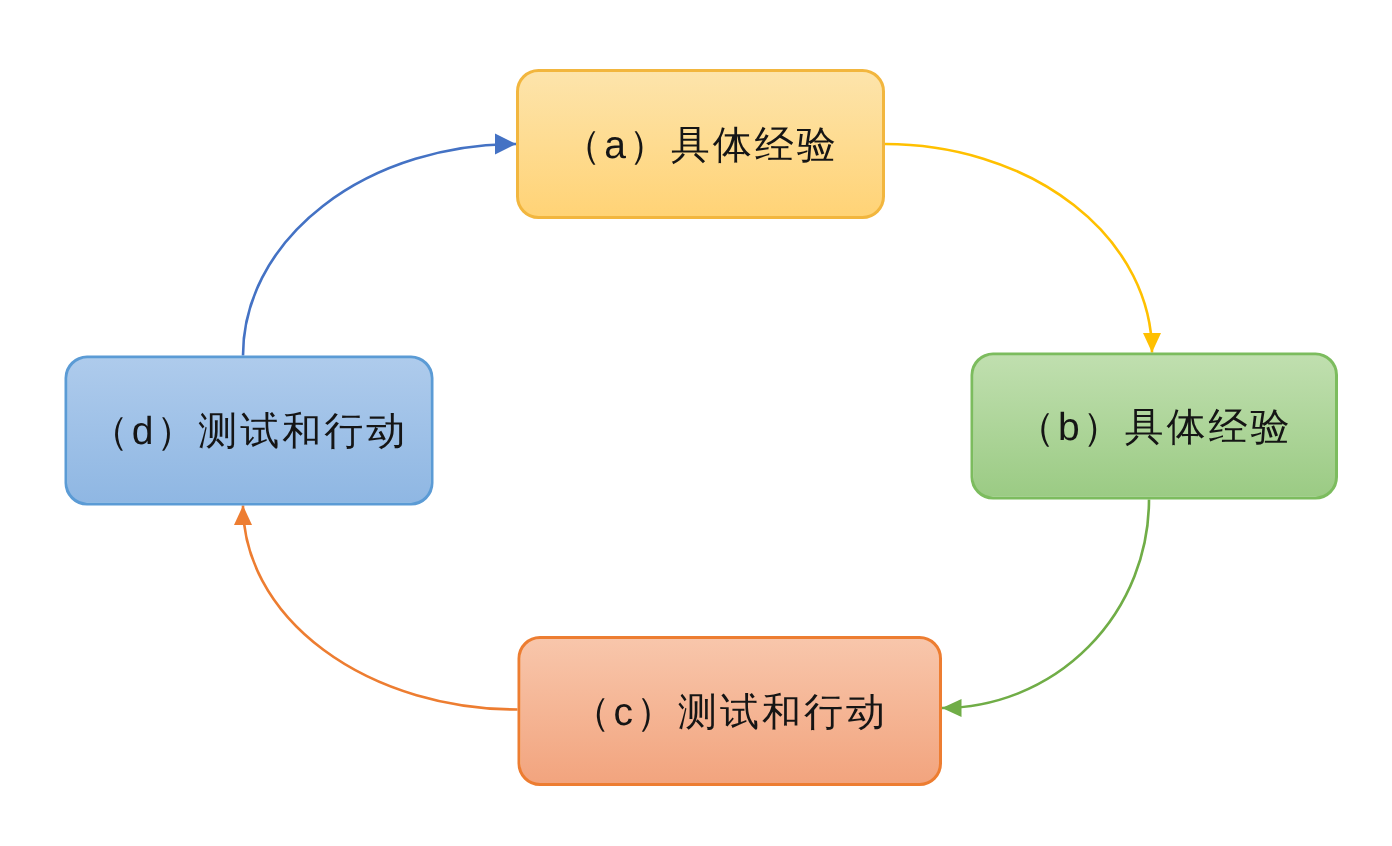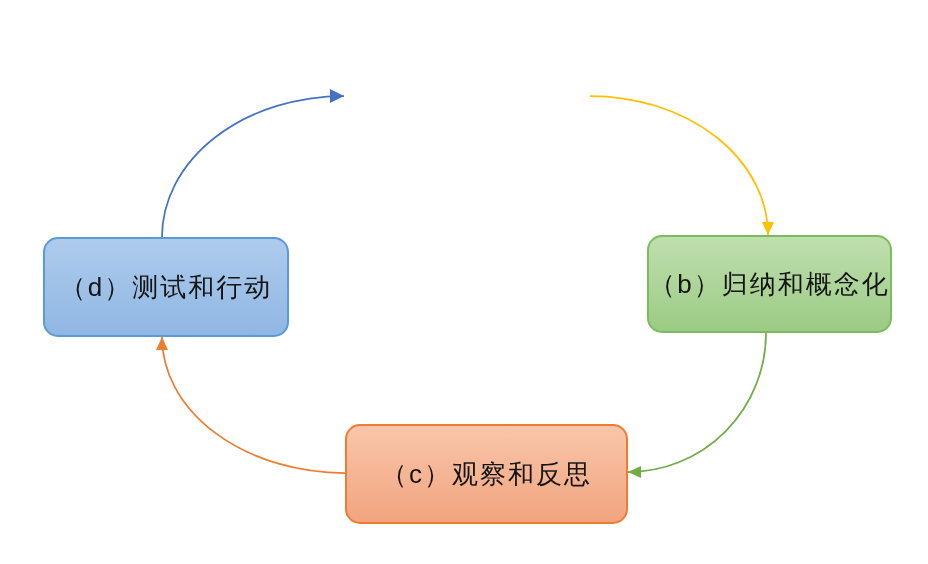--- a/index.html
+++ b/index.html
@@ -79,26 +79,29 @@
       <path d="M345,473 A183,136 0 0 1 162,337" fill="none" stroke-width="1.75" stroke="#ED7D31"></path>
       <polygon points="162,337 156,350 168,350" fill="#ED7D31"></polygon>
     </g>
 
     <g>
       <path d="M162,237 A182,141 0 0 1 344,96" fill="none" stroke-width="1.75" stroke="#4472C4"></path>
       <polygon points="344,96 330,89 330,103" fill="#4472C4"></polygon>
     </g>
   </svg>
 
+  <div class="node node-a">
+    <span class="label">（a）具体经验</span>
+  </div>
 
   <div class="node node-b">
-    <span class="label">（b）归纳和概念化</span>
+    <span class="label">（b）具体经验</span>
   </div>
 
   <div class="node node-c">
-    <span class="label">（c）观察和反思</span>
+    <span class="label">（c）测试和行动</span>
   </div>
 
   <div class="node node-d">
     <span class="label">（d）测试和行动</span>
   </div>
 
 </div>
 
 </body></html>

